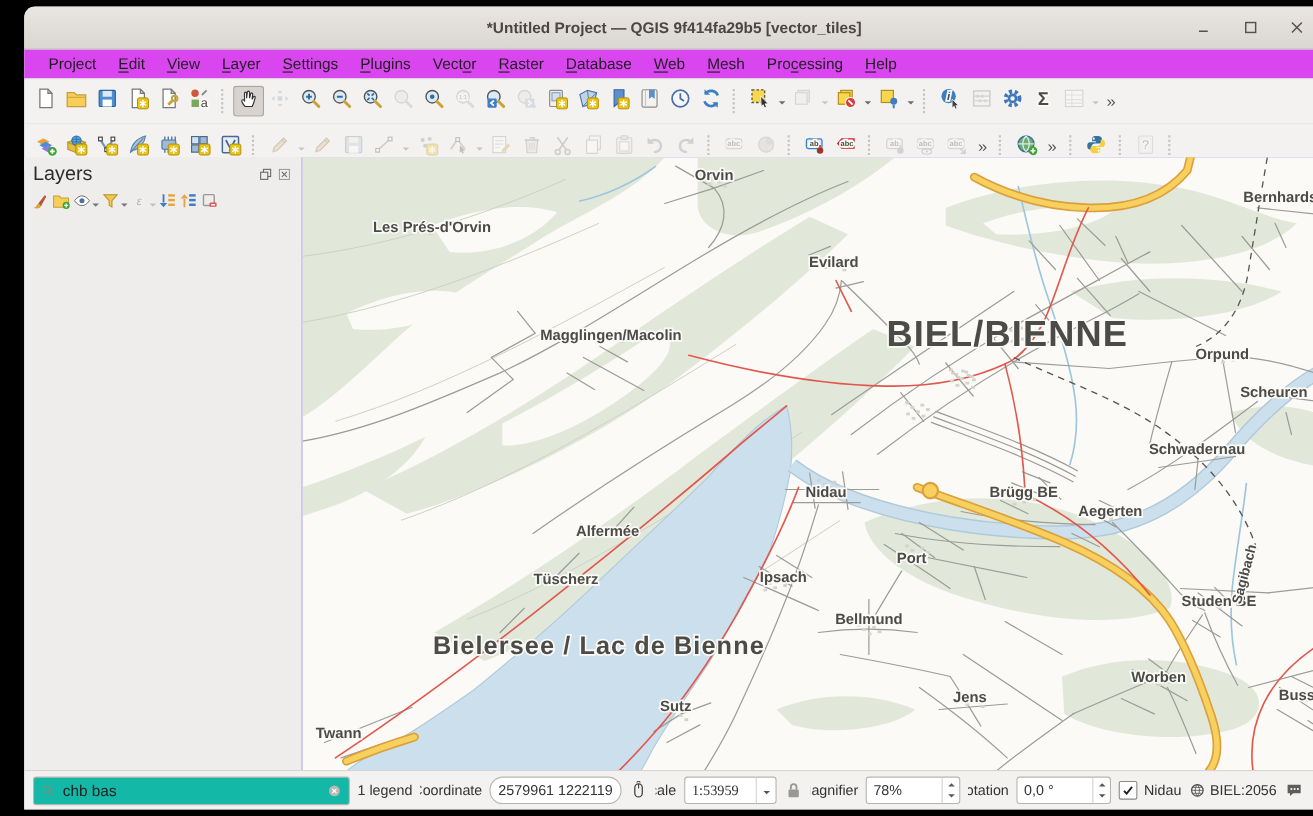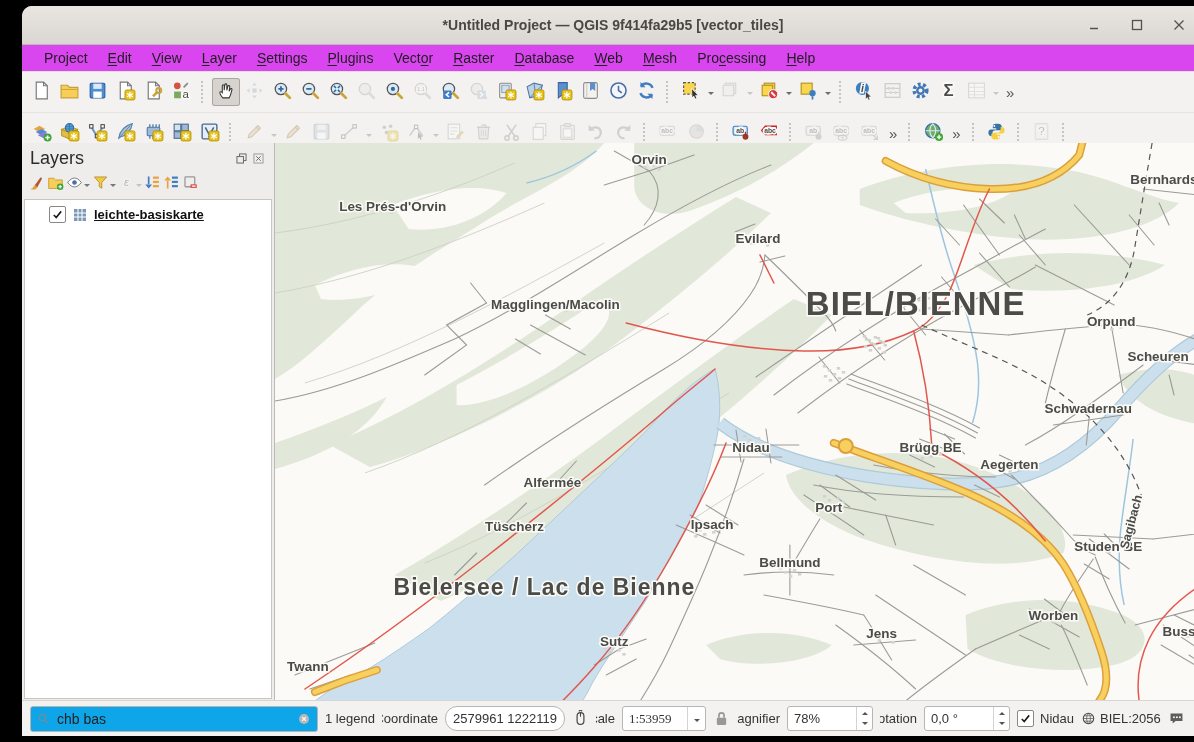--- a/index.html
+++ b/index.html
@@ -50,21 +50,21 @@
   .chk{width:15px;height:15px;background:#fff;border:1px solid #8a8884;border-radius:2px;
        display:flex;align-items:center;justify-content:center;flex:none;}
   .chk svg{width:11px;height:11px;}
   .layer-icon svg{width:16px;height:16px;display:block;}
   .layer-label{font-size:13px;font-weight:bold;text-decoration:underline;color:#101010;}
   .map{flex:1;position:relative;background:#c4b5fd;overflow:hidden;font-weight:bold;}
   .map svg{position:absolute;inset:0;width:100%;height:100%;}
   
   .statusbar{position:absolute;left:0;right:0;bottom:0;height:35px;background:#f3f2f1;border-top:1px solid #d8d6d3;
              display:flex;align-items:center;padding:0 8px;font-size:13px;color:#333;gap:7px;}
-  .search{width:274px;height:24px;background:#0ea5e9;border:1px solid #b7b5b1;border-radius:3px;
+  .search{width:274px;height:24px;background:#14b8a6;border:1px solid #b7b5b1;border-radius:3px;
           display:flex;align-items:center;padding:0 6px;gap:6px;flex:none;}
   .search svg{width:14px;height:14px;flex:none;}
   .search .q{flex:1;font-size:14px;color:#222;}
   .clip-l{overflow:hidden;direction:rtl;white-space:nowrap;flex:none;}
   .msg{width:50px;overflow:hidden;white-space:nowrap;flex:none;}
   .field{height:23px;background:#fff;border:1px solid #b7b5b1;border-radius:3px;
          display:flex;align-items:center;justify-content:center;white-space:nowrap;flex:none;}
   .coordbox{width:118px;border-radius:12px;}
   .scalewrap{display:flex;height:23px;border:1px solid #b7b5b1;border-radius:3px;background:#fff;flex:none;}
   .scaleval{width:58px;display:flex;align-items:center;padding-left:6px;font-family:Liberation Serif, serif;}
@@ -823,36 +823,20 @@
               </svg></span>
           </div>
           <div class="ptool">
             <span><svg viewBox="0 0 20 20">
                 <rect x="3.5" y="3.5" width="11.5" height="11.5" rx="1" fill="none" stroke="#999" stroke-width="1.5"></rect>
                 <rect x="10" y="12" width="7.5" height="4.5" rx="1" fill="#e05555"></rect>
                 <path d="M11.7 14.2h4.2" stroke="#fff" stroke-width="1.5"></path>
               </svg></span>
           </div>
         </div>
-      <div class="panel-body">
-        <div class="layer-row">
-          <span class="chk">
-            <svg viewBox="0 0 12 12">
-                <path d="M2 6.5l2.6 2.8L10 2.6" fill="none" stroke="#1c1c1c" stroke-width="1.8"></path>
-              </svg>
-          </span>
-          <span class="layer-icon">
-            <svg viewBox="0 0 20 20">
-                <rect x="2.5" y="2.5" width="15" height="15" fill="#7d97b8"></rect>
-                <path d="M2.5 7.5h15M2.5 12.5h15M7.5 2.5v15M12.5 2.5v15" stroke="#fff" stroke-width="1.3"></path>
-              </svg>
-          </span>
-          <span class="layer-label">leichte-basiskarte</span>
-        </div>
-      </div>
     </div>
 
     <div class="map">
       <svg id="mapsvg" viewBox="0 0 931 558" preserveAspectRatio="none">
           <style>.f{fill:#e1e8d9}.fl{fill:#fbfaf6}.k{fill:none;stroke:#ccd0c4;stroke-width:.9}.lake{fill:#cbdfec;stroke:#aecadb;stroke-width:1}.canalc{fill:none;stroke:#aecadb;stroke-width:13}.canal{fill:none;stroke:#cbdfec;stroke-width:10.5}.stream{fill:none;stroke:#9cc6e0;stroke-width:1.5}.g{fill:none;stroke:#9b9b97;stroke-width:1.1;stroke-linecap:round}.red{fill:none;stroke:#e2574d;stroke-width:1.5;stroke-linecap:round}.mwc{fill:none;stroke:#dc9f3c;stroke-width:8;stroke-linecap:round}.mw{fill:none;stroke:#f8d05e;stroke-width:5;stroke-linecap:round}.rail{fill:none;stroke:#565656;stroke-width:1.2;stroke-dasharray:6 5}.bld{fill:#d3d3ce}text{font-family:"Liberation Sans",sans-serif;paint-order:stroke;stroke:#fbfaf6;stroke-width:3px;fill:#4b4b47}</style>
           <rect width="931" height="558" fill="#fbfaf6"></rect>
           <path class="f" d="M0 0H330C300 34 252 52 214 76 164 108 120 132 80 170 50 198 22 224 0 236Z"></path>
           <path class="f" d="M360 0H540C505 28 462 52 415 68 385 78 358 62 360 40Z"></path>
           <path class="f" d="M55 302C140 266 222 214 300 160 355 122 410 86 462 54L497 70C450 116 396 160 336 205 270 254 165 306 95 324Z"></path>
           <path class="f" d="M120 432C200 386 282 330 356 274 416 230 470 190 520 156L558 172C505 226 450 272 390 320 325 374 232 432 166 458Z"></path>

